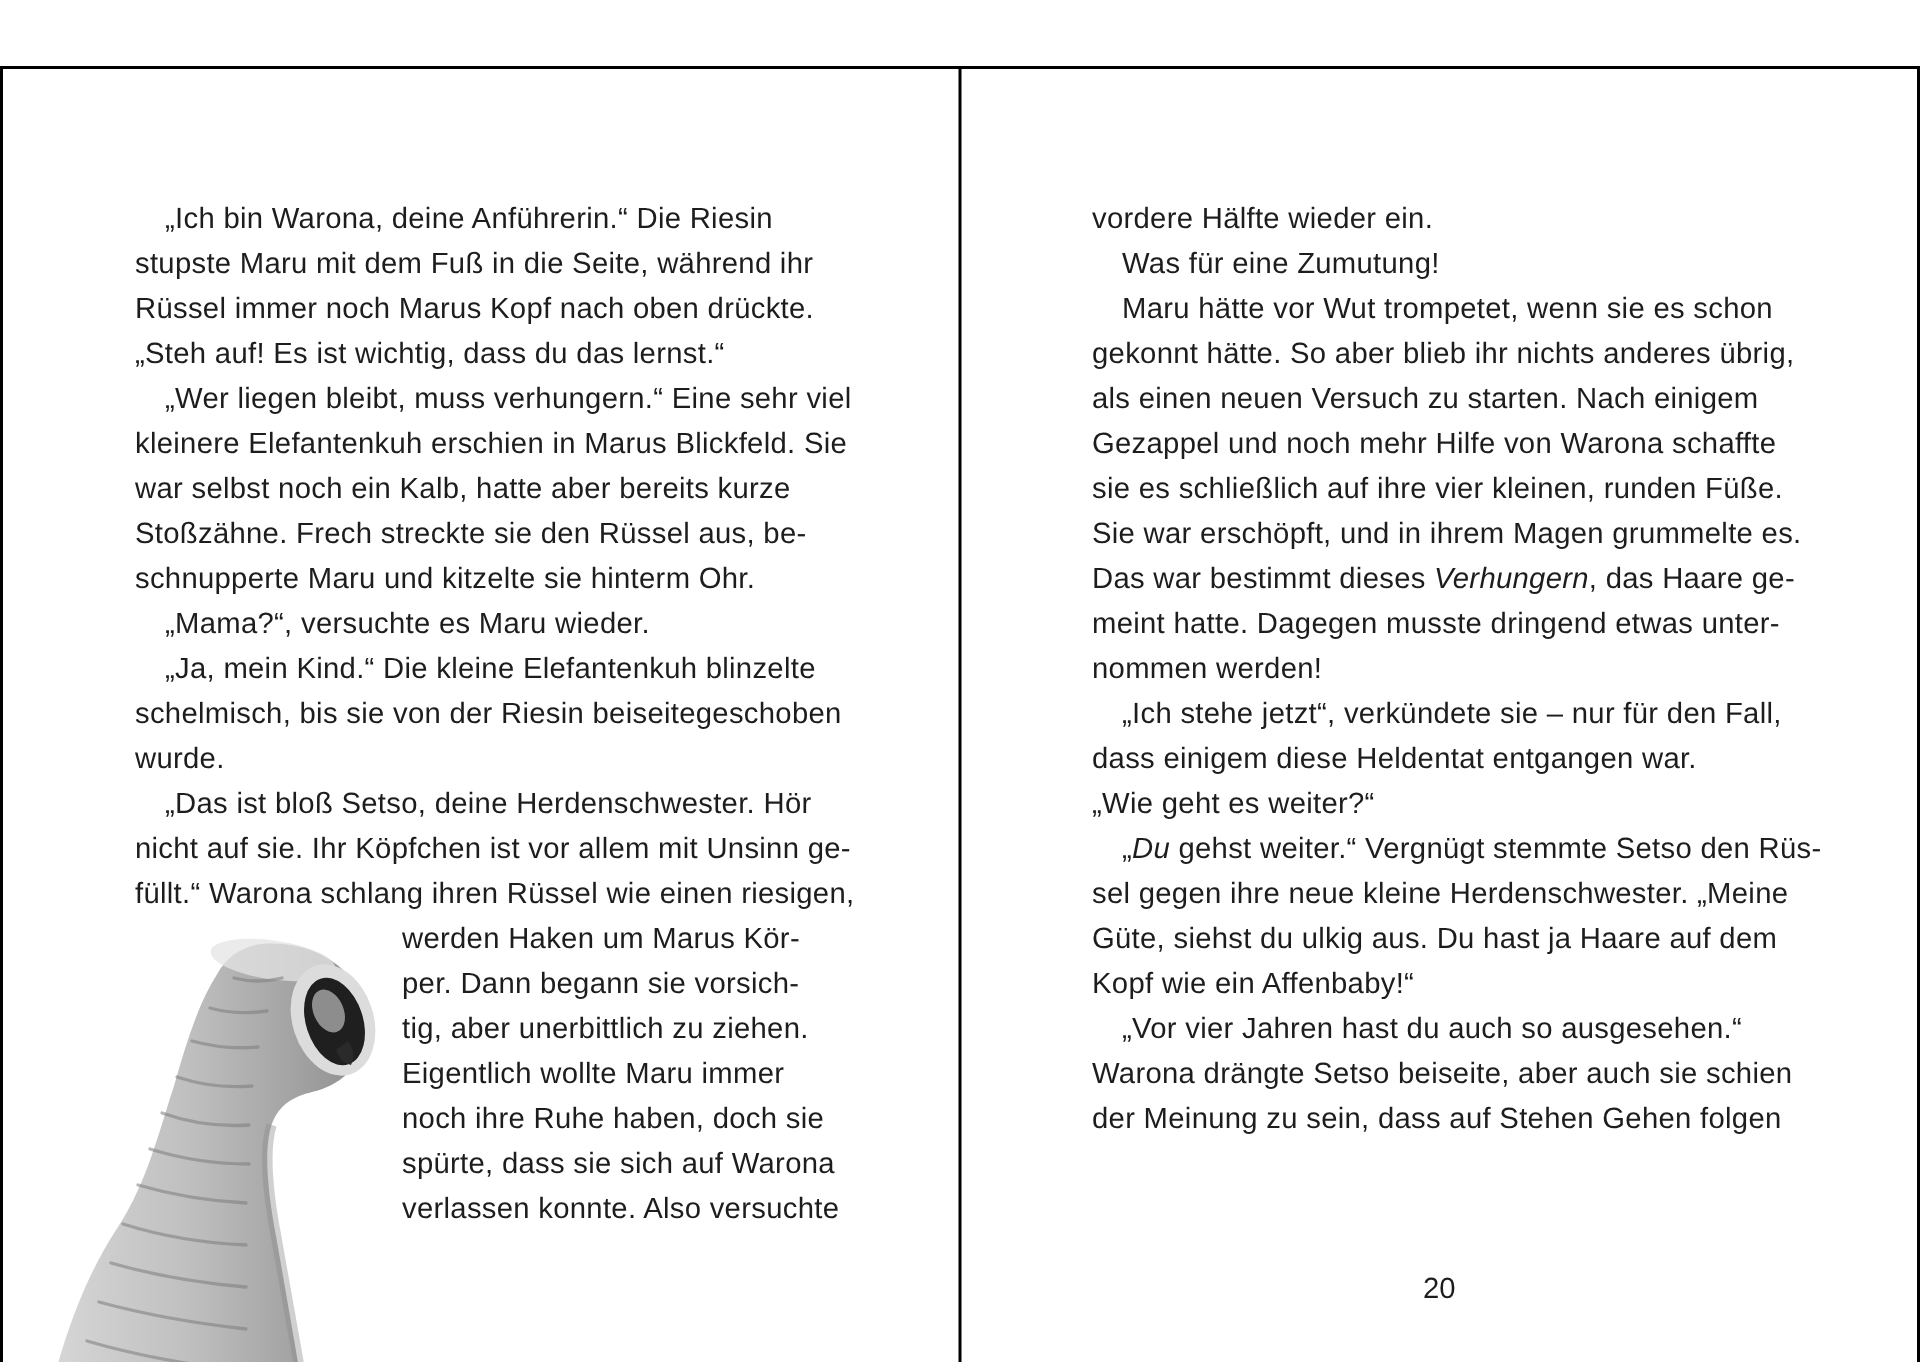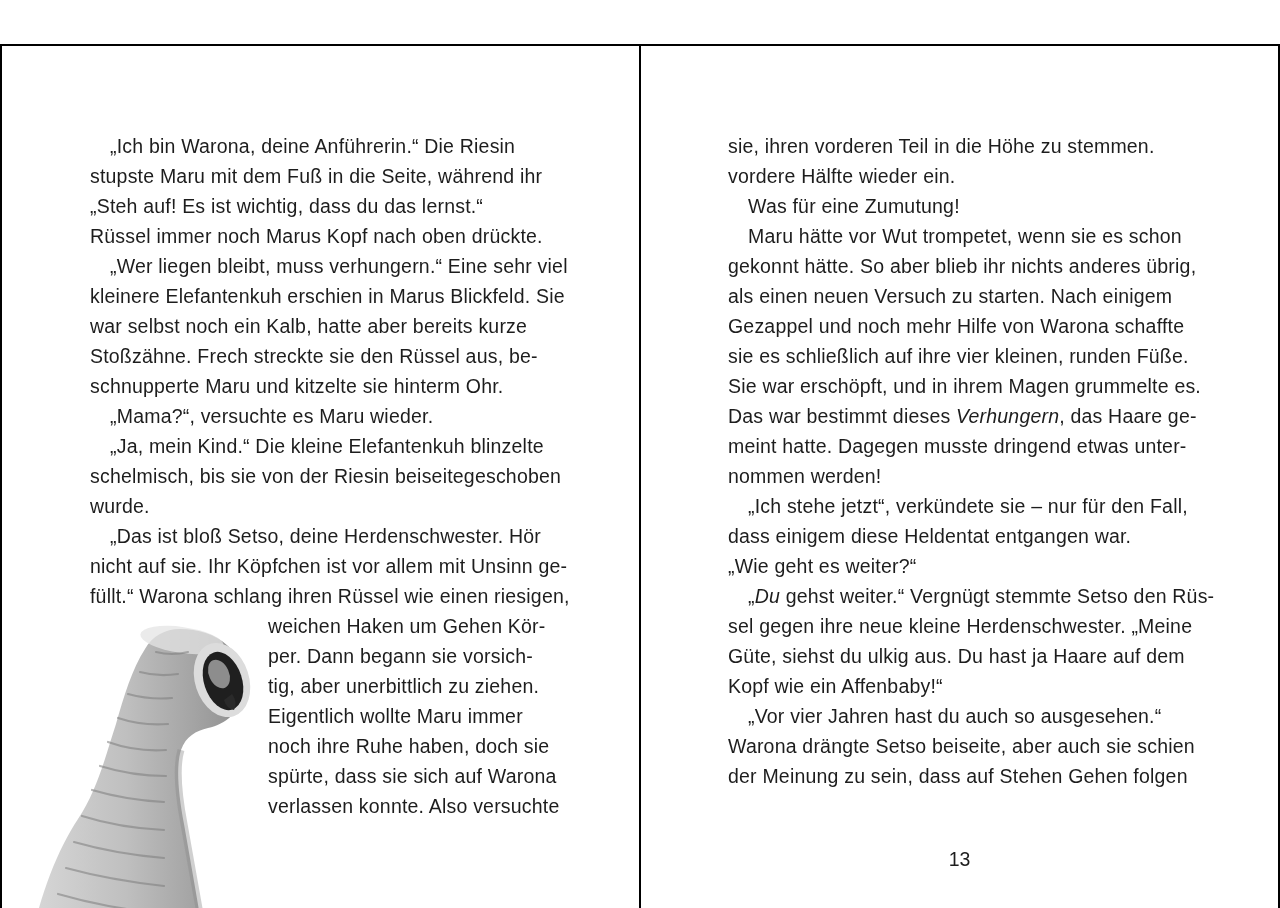--- a/index.html
+++ b/index.html
@@ -42,37 +42,37 @@
   <div class="border-top"></div>
   <div class="border-left"></div>
   <div class="border-right"></div>
   <div class="divider"></div>
   <div class="bottom-bar"></div>
 
   <div>
     <div id="left-block-a" class="textblock">
         <div class="line indent"><span>„Ich bin Warona, deine Anführerin.“ Die Riesin</span></div>
         <div class="line"><span>stupste Maru mit dem Fuß in die Seite, während ihr</span></div>
+        <div class="line"><span>Rüssel immer noch Marus Kopf nach oben drückte.</span></div>
         <div class="line"><span>„Steh auf! Es ist wichtig, dass du das lernst.“</span></div>
-        <div class="line"><span>Rüssel immer noch Marus Kopf nach oben drückte.</span></div>
         <div class="line indent"><span>„Wer liegen bleibt, muss verhungern.“ Eine sehr viel</span></div>
         <div class="line"><span>kleinere Elefantenkuh erschien in Marus Blickfeld. Sie</span></div>
         <div class="line"><span>war selbst noch ein Kalb, hatte aber bereits kurze</span></div>
         <div class="line"><span>Stoßzähne. Frech streckte sie den Rüssel aus, be-</span></div>
         <div class="line"><span>schnupperte Maru und kitzelte sie hinterm Ohr.</span></div>
         <div class="line indent"><span>„Mama?“, versuchte es Maru wieder.</span></div>
         <div class="line indent"><span>„Ja, mein Kind.“ Die kleine Elefantenkuh blinzelte</span></div>
         <div class="line"><span>schelmisch, bis sie von der Riesin beiseitegeschoben</span></div>
         <div class="line"><span>wurde.</span></div>
         <div class="line indent"><span>„Das ist bloß Setso, deine Herdenschwester. Hör</span></div>
         <div class="line"><span>nicht auf sie. Ihr Köpfchen ist vor allem mit Unsinn ge-</span></div>
         <div class="line"><span>füllt.“ Warona schlang ihren Rüssel wie einen riesigen,</span></div>
       </div>
     <div id="left-block-b" class="textblock">
-        <div class="line"><span>weichen Haken um Gehen Kör-</span></div>
+        <div class="line"><span>werden Haken um Marus Kör-</span></div>
         <div class="line"><span>per. Dann begann sie vorsich-</span></div>
         <div class="line"><span>tig, aber unerbittlich zu ziehen.</span></div>
         <div class="line"><span>Eigentlich wollte Maru immer</span></div>
         <div class="line"><span>noch ihre Ruhe haben, doch sie</span></div>
         <div class="line"><span>spürte, dass sie sich auf Warona</span></div>
         <div class="line"><span>verlassen konnte. Also versuchte</span></div>
       </div>
 
     <svg class="trunk-svg" width="256" height="322" viewBox="0 0 256 322">
       <defs>
@@ -119,21 +119,20 @@
         <path d="M 48 270 q 48 14 106 20"></path>
         <path d="M 42 296 q 50 14 112 22"></path>
       </g>
 
       <path d="M 171 126 C 166 142 168 168 174 200 C 181 240 188 280 195 318" stroke="#8a8a8a" stroke-width="7" fill="none" opacity="0.4"></path>
     </svg>
   </div>
 
   <div>
     <div id="right-block" class="textblock">
-        <div class="line"><span>sie, ihren vorderen Teil in die Höhe zu stemmen.</span></div>
         <div class="line"><span>vordere Hälfte wieder ein.</span></div>
         <div class="line indent"><span>Was für eine Zumutung!</span></div>
         <div class="line indent"><span>Maru hätte vor Wut trompetet, wenn sie es schon</span></div>
         <div class="line"><span>gekonnt hätte. So aber blieb ihr nichts anderes übrig,</span></div>
         <div class="line"><span>als einen neuen Versuch zu starten. Nach einigem</span></div>
         <div class="line"><span>Gezappel und noch mehr Hilfe von Warona schaffte</span></div>
         <div class="line"><span>sie es schließlich auf ihre vier kleinen, runden Füße.</span></div>
         <div class="line"><span>Sie war erschöpft, und in ihrem Magen grummelte es.</span></div>
         <div class="line"><span>Das war bestimmt dieses </span><span class="it">Verhungern</span><span>, das Haare ge-</span></div>
         <div class="line"><span>meint hatte. Dagegen musste dringend etwas unter-</span></div>
@@ -142,16 +141,16 @@
         <div class="line"><span>dass einigem diese Heldentat entgangen war.</span></div>
         <div class="line"><span>„Wie geht es weiter?“</span></div>
         <div class="line indent"><span>„</span><span class="it">Du</span><span> gehst weiter.“ Vergnügt stemmte Setso den Rüs-</span></div>
         <div class="line"><span>sel gegen ihre neue kleine Herdenschwester. „Meine</span></div>
         <div class="line"><span>Güte, siehst du ulkig aus. Du hast ja Haare auf dem</span></div>
         <div class="line"><span>Kopf wie ein Affenbaby!“</span></div>
         <div class="line indent"><span>„Vor vier Jahren hast du auch so ausgesehen.“</span></div>
         <div class="line"><span>Warona drängte Setso beiseite, aber auch sie schien</span></div>
         <div class="line"><span>der Meinung zu sein, dass auf Stehen Gehen folgen</span></div>
       </div>
-    <div class="page-number">13</div>
+    <div class="page-number">20</div>
   </div>
 
 </div>
 
 </body></html>

